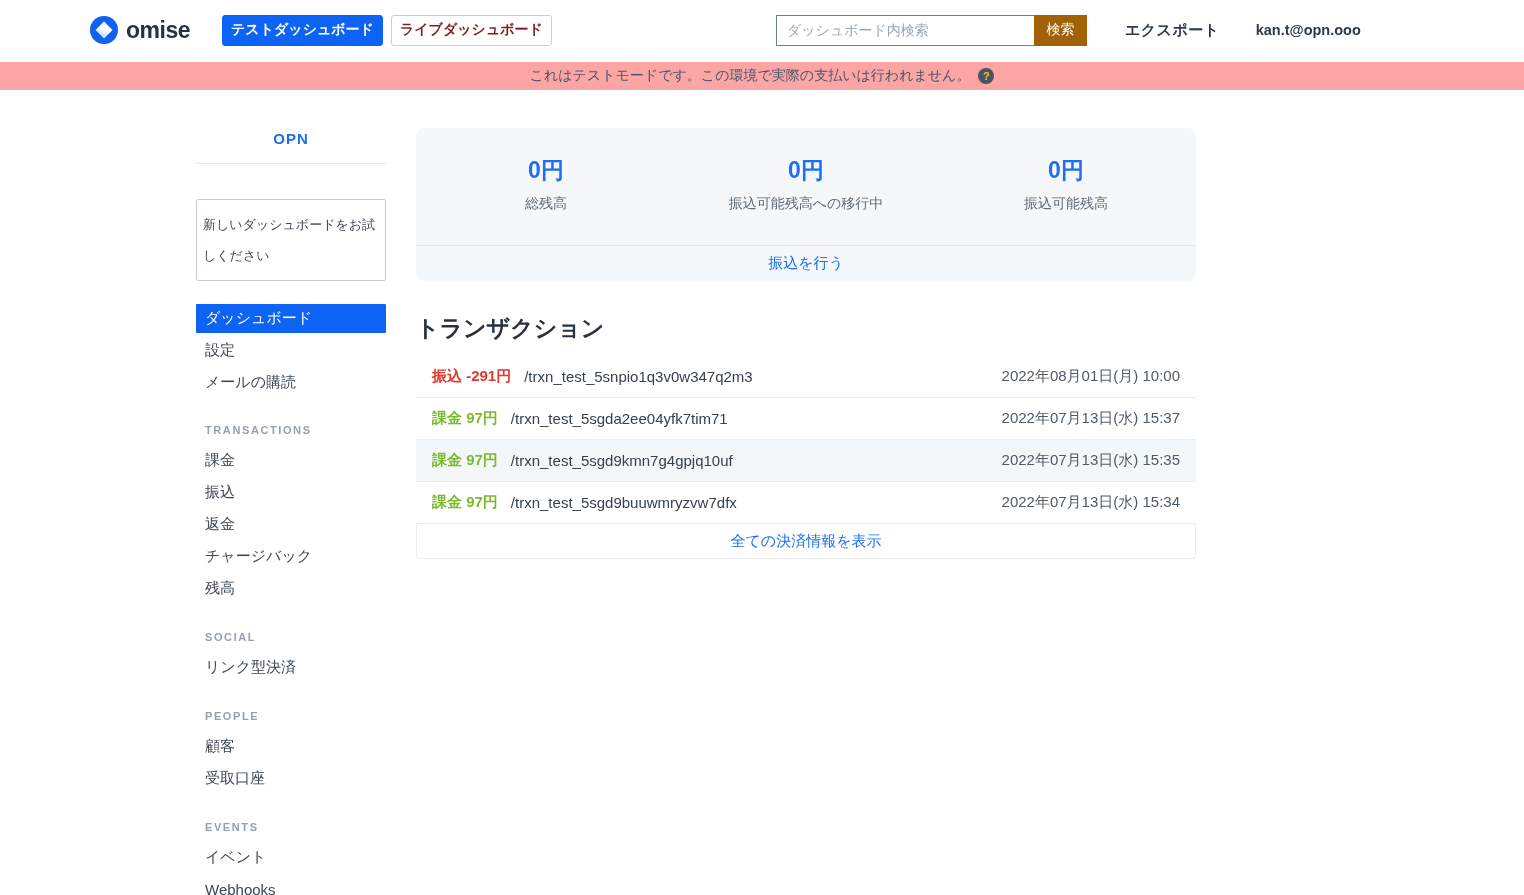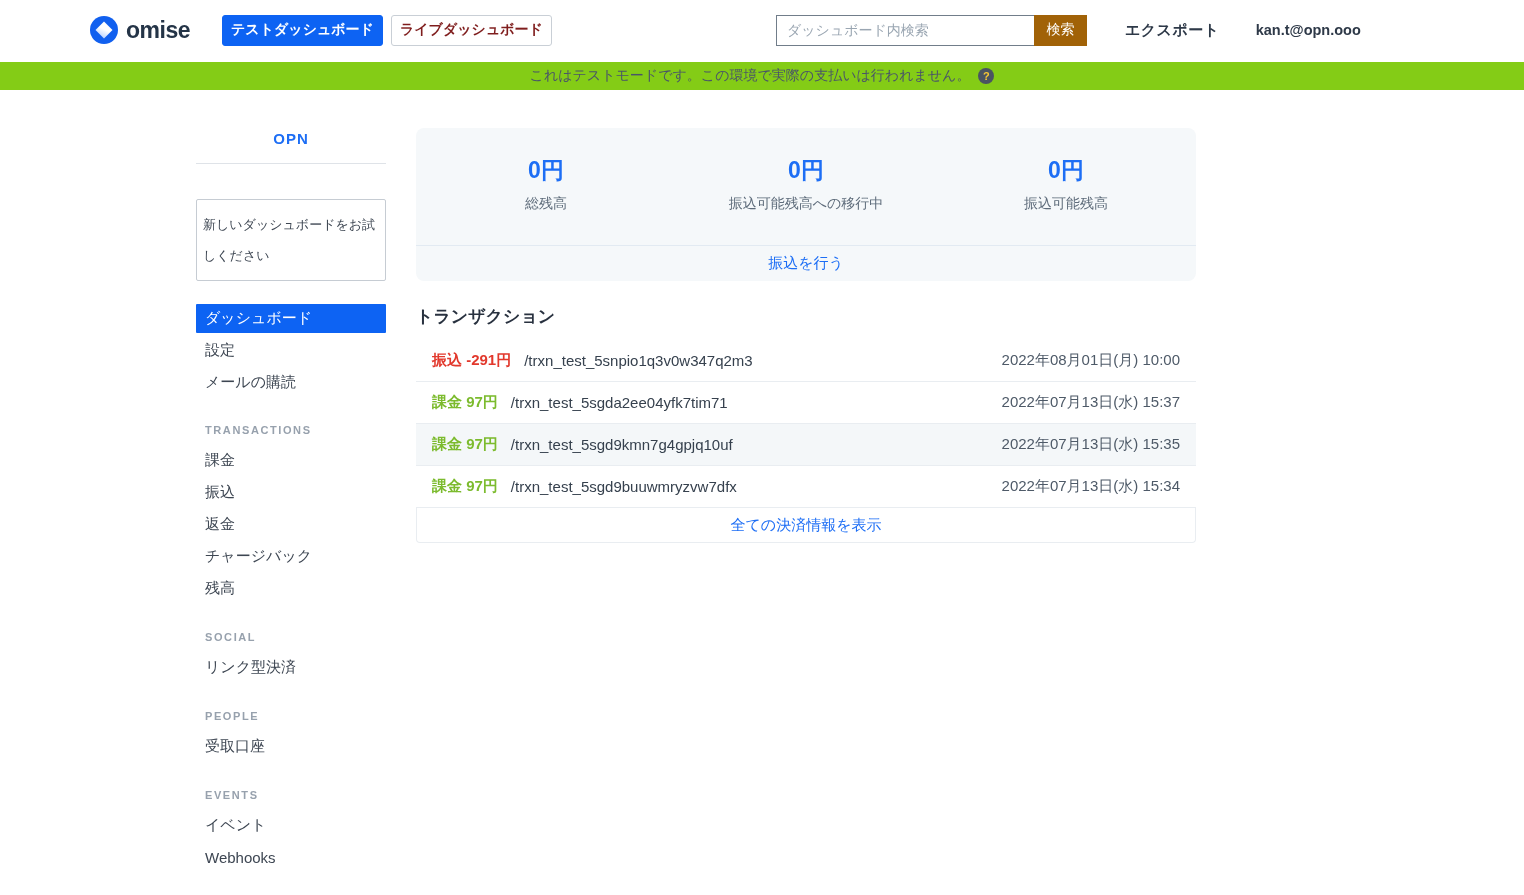--- a/index.html
+++ b/index.html
@@ -26,21 +26,21 @@
     font-size:14px; padding:0 10px; color:#313d4c; outline:none; border-radius:0; }
   .search-input::placeholder { color:#9aa6b2; }
   .search-btn { width:53px; height:31px; background:#a16207; color:#fff; border:none;
     font-size:14px; cursor:pointer; }
 
   .export-label { margin-left:38px; font-size:15px; font-weight:bold; color:#2e3948;
     letter-spacing:0.5px; cursor:pointer; }
   .user-email { margin-left:36px; font-size:14.5px; font-weight:bold; color:#2e3948; cursor:pointer; }
 
   
-  .banner { position:absolute; left:0; top:62px; width:1524px; height:28px; background:#84cc16;
+  .banner { position:absolute; left:0; top:62px; width:1524px; height:28px; background:#fca5a5;
     display:flex; align-items:center; justify-content:center; }
   .banner-text { font-size:14px; color:#4a5568; }
   .banner-help { width:16px; height:16px; border-radius:50%; background:#4a5462; color:#f8c733;
     font-size:11px; font-weight:bold; display:flex; align-items:center; justify-content:center;
     margin-left:8px; cursor:pointer; }
 
   
   .sidebar { position:absolute; left:196px; top:118px; width:190px; }
   .side-account { text-align:center; font-size:15px; font-weight:bold; color:#1d6ef5;
     letter-spacing:1px; padding:12px 0 16px; cursor:pointer; }
@@ -62,21 +62,21 @@
 
   .balance-card { background:#f5f8fa; border-radius:8px; }
   .balance-top { display:flex; padding:27px 0 0; }
   .balance-col { flex:1; text-align:center; }
   .balance-amount { font-size:23px; font-weight:bold; color:#1d6ef5; }
   .balance-label { font-size:14px; color:#5d6b7a; margin-top:9px; }
   .balance-bottom { margin-top:32px; border-top:1px solid #e2eaf2; height:36px;
     display:flex; align-items:center; justify-content:center; }
   .transfer-link { font-size:15px; color:#1d6ef5; cursor:pointer; text-decoration:none; }
 
-  .txn-title { margin-top:24px; font-size:17px; font-weight:bold; color:#28313f; }
+  .txn-title { margin-top:32px; font-size:23px; font-weight:bold; color:#28313f; }
   .txn-list { margin-top:12px; }
   .txn-row { display:flex; align-items:center; height:42px; border-bottom:1px solid #e9edf1;
     font-size:15px; padding:0 16px; cursor:pointer; }
   .txn-row.hl { background:#f4f7f9; }
   .txn-type { font-weight:bold; white-space:pre; }
   .txn-row.debit .txn-type { color:#e2382c; }
   .txn-row.credit .txn-type { color:#7cbb2e; }
   .txn-id { margin-left:13px; color:#36414e; }
   .txn-date { margin-left:auto; color:#4e5a68; }
   .txn-footer { height:35px; border:1px solid #e9edf1; border-top:none;
@@ -121,20 +121,21 @@
   <div class="side-link">課金</div>
   <div class="side-link">振込</div>
   <div class="side-link">返金</div>
   <div class="side-link">チャージバック</div>
   <div class="side-link">残高</div>
 
   <div class="side-section-title">SOCIAL</div>
   <div class="side-link">リンク型決済</div>
 
   <div class="side-section-title">PEOPLE</div>
+  <div class="side-link">顧客</div>
   <div class="side-link">受取口座</div>
 
   <div class="side-section-title">EVENTS</div>
   <div class="side-link">イベント</div>
   <div class="side-link">Webhooks</div>
 </div>
 
 <div class="main">
 
   <div class="balance-card">

